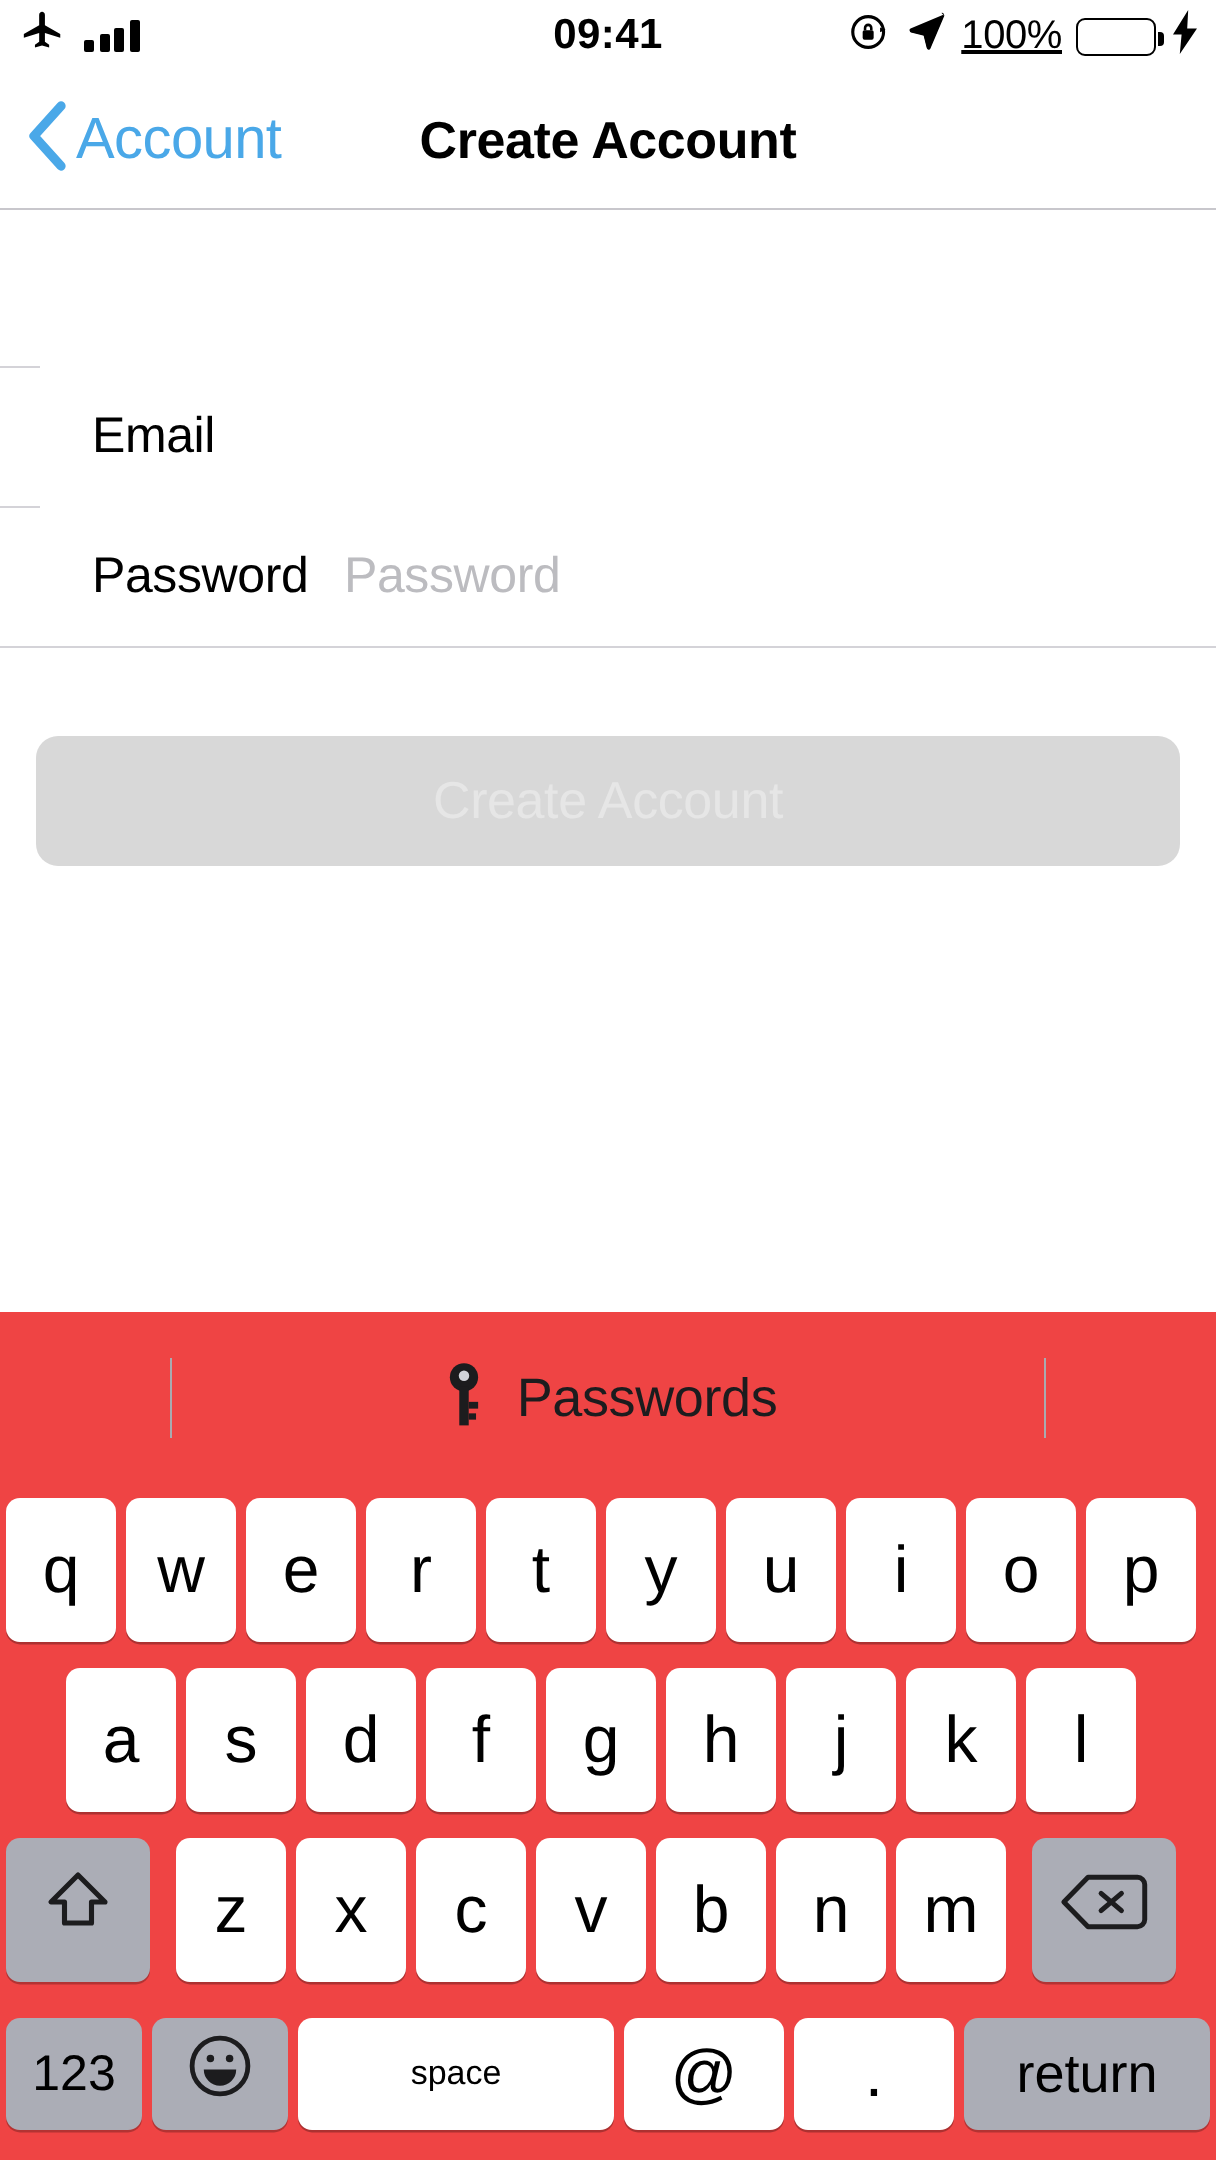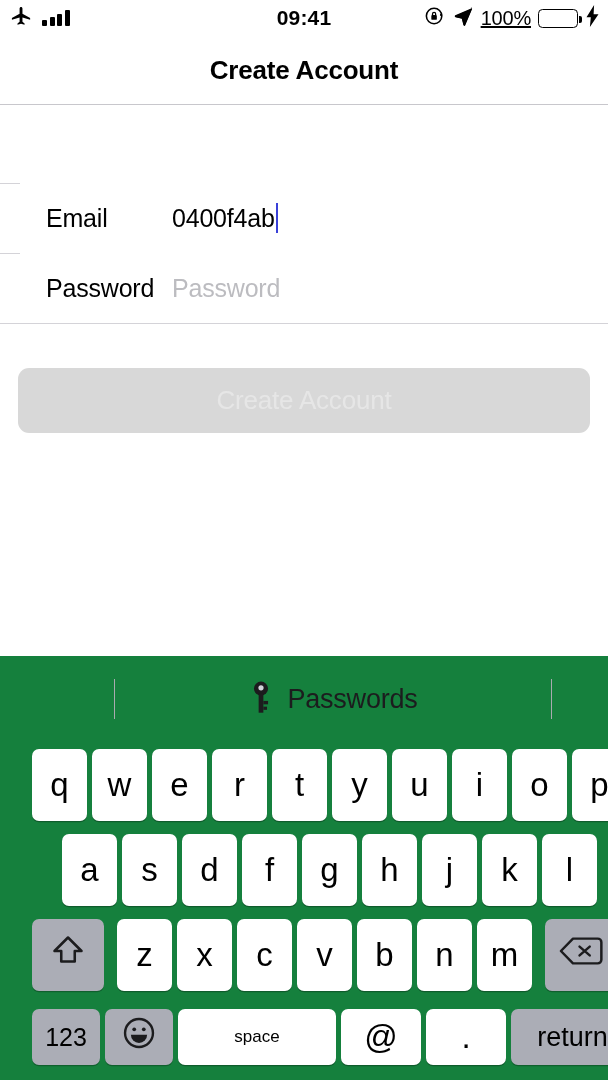--- a/index.html
+++ b/index.html
@@ -55,21 +55,21 @@
 
   
   .cta {
     position:absolute; top:263px; left:18px; width:572px; height:65px;
     background:#d8d8d8; border:none; border-radius:11px;
     color:#e6e6e6; font-size:26px; font-family:"Liberation Sans", sans-serif;
     letter-spacing:-.2px; cursor:default;
   }
 
   
-  .keyboard { position:absolute; left:0; bottom:0; width:608px; height:424px; background:#15803d;padding-left:29px; }
+  .keyboard { position:absolute; left:0; bottom:0; width:608px; height:424px; background:#ef4444; }
   .kb-toolbar { position:relative; width:608px; height:86px; display:flex; align-items:center; justify-content:center; }
   .kb-divider { position:absolute; top:23px; width:1px; height:40px; background:#a9aab0; }
   .kb-divider.left { left:85px; }
   .kb-divider.right { right:85px; }
   .pw-suggest { display:flex; align-items:center; gap:13px; cursor:pointer; }
   .pw-suggest .pw-text { font-size:27px; color:#1c1c1e; letter-spacing:-.2px; }
 
   .kb-row { display:flex; align-items:center; width:608px; height:85px; }
   .key {
     background:#ffffff; border-radius:7px; height:72px;
@@ -136,35 +136,39 @@
       <span class="battery"><span class="fill"></span></span>
       <span>
         <svg width="15" height="22" viewBox="0 0 12 22">
             <path fill="#000" d="M7.6 0 0 12.2h4.3L3.4 22 12 9.2H7.1z"></path>
           </svg>
       </span>
     </div>
   </div>
 
   <div class="navbar">
+    <div class="nav-back">
+      <span>
+        <svg width="22" height="36" viewBox="0 0 14 24">
+            <path d="M12 2 3 12l9 10" fill="none" stroke="#4aa8e8" stroke-width="3.1" stroke-linecap="round" stroke-linejoin="round"></path>
+          </svg>
+      </span>
+      <span class="label">Account</span>
+    </div>
     <div class="nav-title">Create Account</div>
     <div class="hairline-bottom" style="bottom:0;"></div>
   </div>
 
   <div class="content">
 
     <div class="form-group">
       <div class="row-sep" style="top:0;"></div>
 
       <div class="field-row">
         <div class="field-label">Email</div>
-        <div class="field-value">
-          <span>0400f4ab</span>
-          <span class="caret"></span>
-        </div>
       </div>
       <div class="row-sep" style="top:70px;"></div>
 
       <div class="field-row">
         <div class="field-label">Password</div>
         <div class="field-value placeholder">Password</div>
       </div>
       <div class="row-sep" style="top:140px;"></div>
     </div>
 

